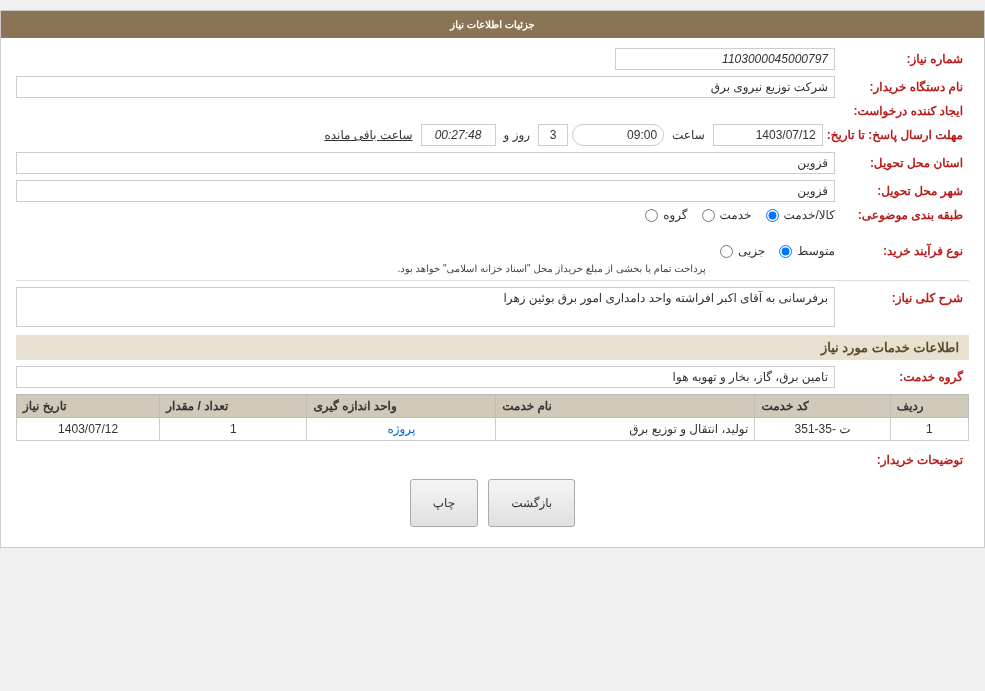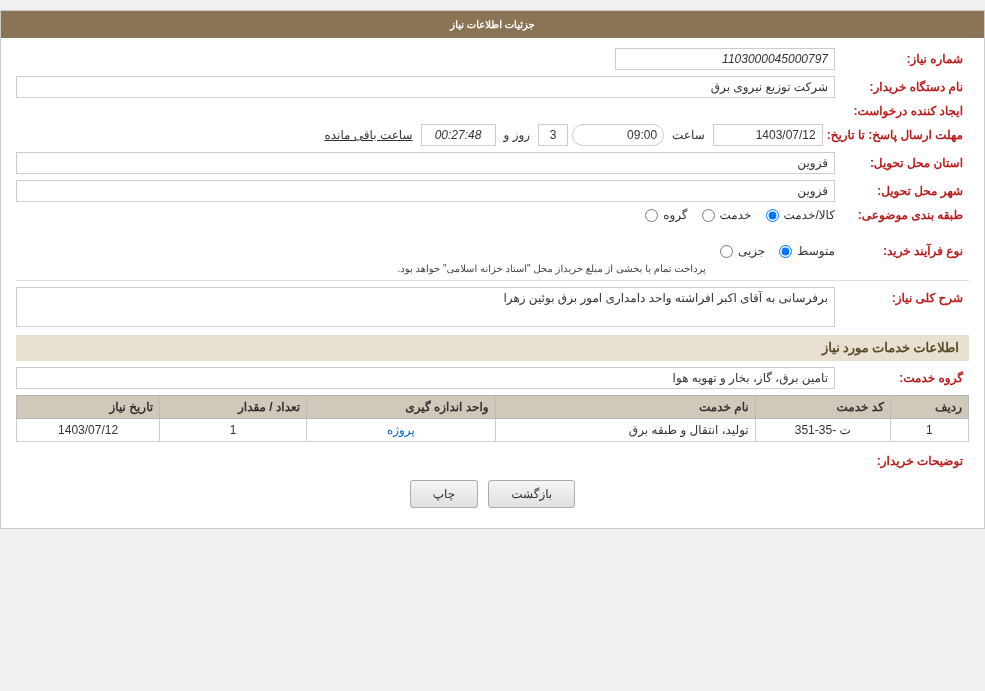--- a/index.html
+++ b/index.html
@@ -53,21 +53,20 @@
       flex: 0 0 auto;
     }
     .section-header {
       background: #e8e0d0;
       color: #5a4a2a;
       font-weight: bold;
       padding: 5px 10px;
       margin: 8px 0 6px 0;
       font-size: 13px;
       text-align: right;
-      font-family: Liberation Serif, serif;
     }
     
     .date-row {
       flex-wrap: wrap;
     }
     
     .radio-group {
       display: flex;
       align-items: center;
       gap: 12px;
@@ -86,21 +85,21 @@
     .data-table {
       width: 100%;
       border-collapse: collapse;
       margin-top: 4px;
       font-size: 12px;
     }
     .data-table th {
       background: #d0c8b8;
       border: 1px solid #bbb;
       padding: 4px 6px;
-      text-align: right;
+      text-align: left;
       font-weight: bold;
     }
     .data-table td {
       border: 1px solid #ccc;
       padding: 4px 6px;
       text-align: center;
       background: #fff;
     }
     .data-table td.text-right {
       text-align: right;
@@ -110,21 +109,21 @@
       text-decoration: none;
     }
     .btn-row {
       display: flex;
       justify-content: center;
       gap: 10px;
       margin-top: 12px;
       margin-bottom: 10px;
     }
     .btn {
-      padding: 6px 22px;
+      padding: 16px 22px;
       border: 1px solid #aaa;
       background: linear-gradient(to bottom, #f5f5f5, #e0e0e0);
       cursor: pointer;
       font-size: 12px;
       font-family: Tahoma, Arial, sans-serif;
       border-radius: 3px;
       color: #333;
     }
     .divider {
       border: none;
@@ -243,21 +242,21 @@
           <th>نام خدمت</th>
           <th>واحد اندازه گیری</th>
           <th>تعداد / مقدار</th>
           <th>تاریخ نیاز</th>
         </tr>
       </thead>
       <tbody id="table-body">
       <tr>
       <td>1</td>
       <td>ت -35-351</td>
-      <td class="text-right">تولید، انتقال و طبقه برق</td>
+      <td class="text-right">تولید، انتقال و توزیع برق</td>
       <td style="color:#0066cc;">پروژه</td>
       <td>1</td>
       <td>1403/07/12</td>
     </tr>
         </tbody>
     </table>
 
     <div class="row" style="align-items:flex-start; margin-top:8px;">
       <span class="label" style="padding-top:4px;">توضیحات خریدار:</span>
     </div>

